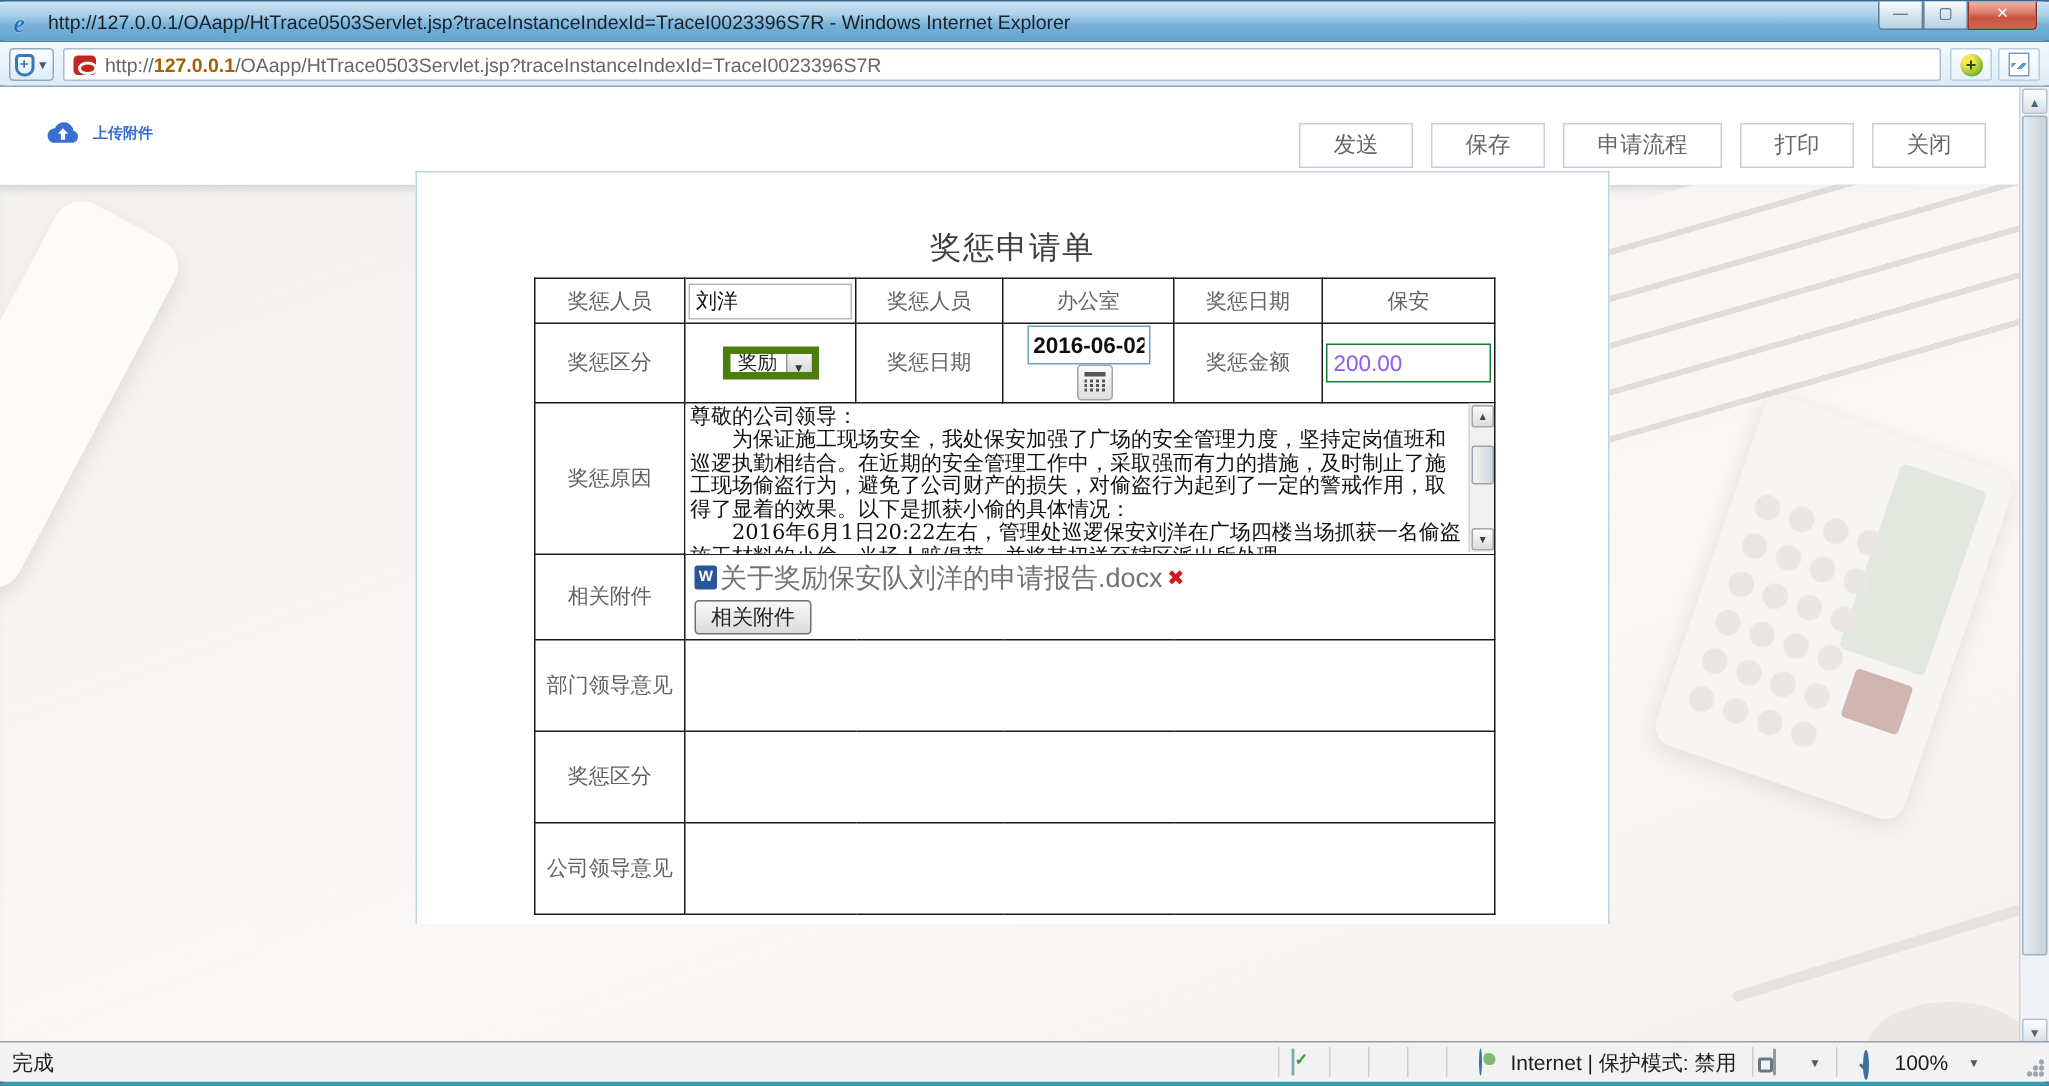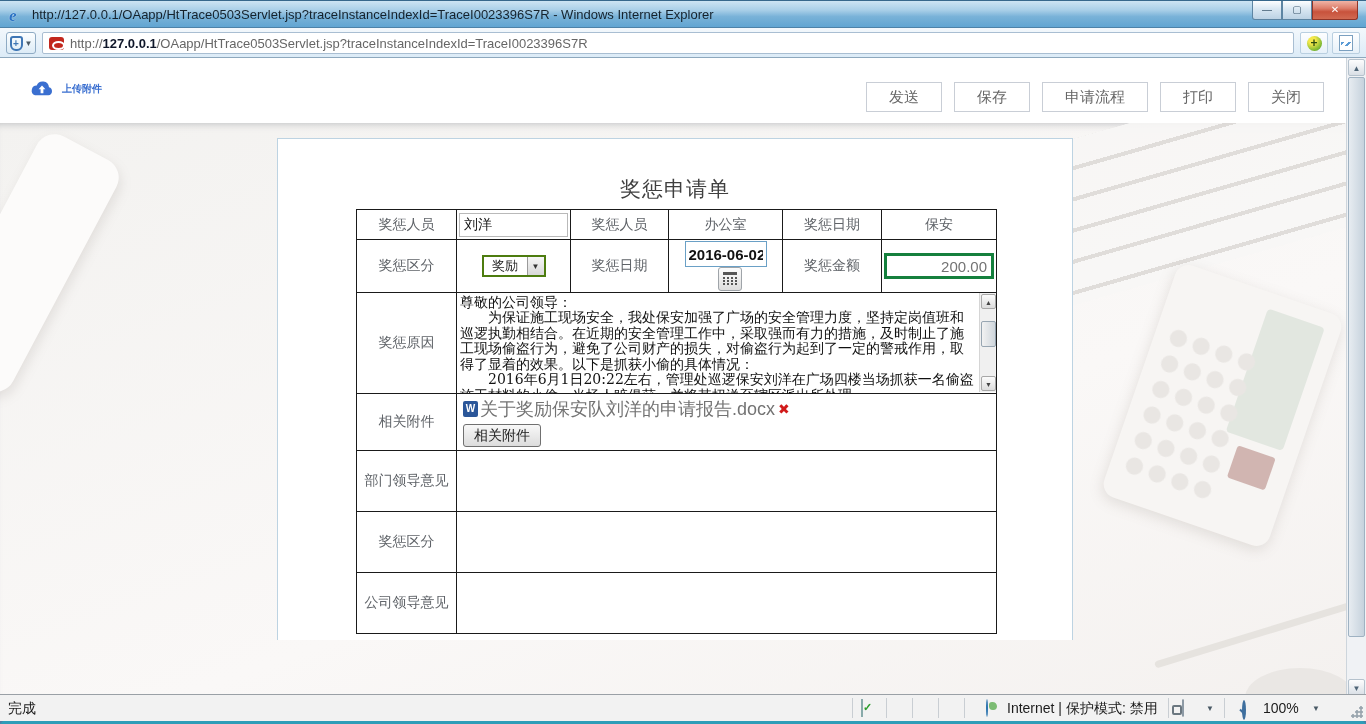--- a/index.html
+++ b/index.html
@@ -31,21 +31,21 @@
     border-radius:3px; background:linear-gradient(#fcfeff,#dcebf6); font-size:9px; color:#5b7f9e;
     display:flex; align-items:center; justify-content:center; gap:2px; }
   .shield-glyph { display:inline-block; width:13px; height:15px; border:2px solid #3e76b5; border-radius:3px 3px 6px 6px;
     color:#3e76b5; font:bold 10px/11px "Liberation Sans",sans-serif; text-align:center; }
   .url-field { position:absolute; left:42px; top:4px; width:1252px; height:22px; background:#fff;
     border:1px solid #a9bed2; border-radius:2px; display:flex; align-items:center; padding:0 6px; gap:6px; }
   .favicon { width:15px; height:13px; background:#c2271d; border-radius:3px; position:relative; flex:0 0 auto; }
   .favicon::after { content:""; position:absolute; left:3px; top:4px; width:9px; height:5px;
     border:2px solid #fff; border-radius:50%; }
   .url-text { font-size:13px; color:#666; white-space:nowrap; overflow:hidden; }
-  .url-text b { color:#0f172a; }
+  .url-text b { color:#a16207; }
   .addr-icons { position:absolute; right:6px; top:4px; height:22px; display:flex; gap:4px; }
   .addr-icon { width:28px; height:22px; border:1px solid #b9cfe0; border-radius:2px;
     background:linear-gradient(#fdfeff,#e7f1f9); display:flex; align-items:center; justify-content:center; }
   .safe-ball { width:15px; height:15px; border-radius:50%;
     background:radial-gradient(circle at 35% 30%, #f4e84a 25%, #7cb832 70%, #3f7d1e); position:relative; }
   .safe-ball::after { content:"+"; position:absolute; left:4px; top:0px; color:#2c4d12; font:bold 12px/15px sans-serif; }
   .compat-page { width:14px; height:16px; border:1px solid #7ba0c0; background:#fff; position:relative; }
   .compat-page::after { content:""; position:absolute; left:1px; top:6px; width:10px; height:4px;
     background:linear-gradient(135deg,#5b9bd5 25%,transparent 25%,transparent 50%,#5b9bd5 50%,#5b9bd5 75%,transparent 75%); }
 
@@ -82,49 +82,49 @@
   .calc .solar { position:absolute; right:20px; top:155px; width:40px; height:34px; background:#c7a5a0; border-radius:3px; opacity:.8; }
   .calc .keys { position:absolute; left:12px; top:60px; width:95px; height:165px;
     background-image:radial-gradient(circle,#e9e6e3 8px,transparent 9px); background-size:24px 27px; }
   .pen { position:absolute; left:1150px; top:505px; width:230px; height:7px; background:#e6e3df;
     border-radius:4px; transform:rotate(-17deg); }
   .paper-roll { position:absolute; left:-20px; top:10px; width:90px; height:260px; background:#fcfbfa;
     transform:rotate(28deg); border-radius:20px; box-shadow:4px 4px 12px rgba(140,130,120,.18); }
   .mouse { position:absolute; left:1245px; top:545px; width:110px; height:60px; background:#eae7e4; border-radius:50%; }
 
   
-  .panel { position:absolute; left:277px; top:80px; width:796px; height:502px; background:#fff;
+  .panel { position:absolute; left:277px; top:56px; width:796px; height:502px; background:#fff;
     border:1px solid #bdd3e2; border-bottom:none; }
   .form-title { position:absolute; left:0; top:36px; width:100%; text-align:center;
     font-size:21px; color:#3f3f3f; letter-spacing:1px; }
   table.form { position:absolute; left:78px; top:70px; border-collapse:collapse; table-layout:fixed; }
   table.form td { border:1px solid #1a1a1a; font-size:14px; color:#5f6368; text-align:center;
     vertical-align:middle; padding:1px 2px; background:#fff; }
   td.c1{width:100px;} td.c2{width:112px;} td.c3{width:98px;} td.c4{width:114px;} td.c5{width:99px;} td.c6{width:115px;font-family:Liberation Mono, monospace;}
   tr.r1 td{height:30px;} tr.r2 td{height:31px;} tr.r3 td{height:101px;} tr.r4 td{height:44px;}
   tr.r5 td,tr.r6 td,tr.r7 td{height:61px;}
 
   .txt-input { width:109px; height:24px; border:1px solid #b9b9b9; font-size:14px; color:#111; padding:0 4px; }
-  .win-select { display:inline-flex; width:64px; height:22px; border:2px solid #4d7c0f; background:#fff;
+  .win-select { display:inline-flex; width:64px; height:22px; border:5px solid #4d7c0f; background:#fff;
     align-items:center; margin:0 auto; }
   .win-select .val { flex:1; font-size:13px; color:#222; text-align:center; }
   .win-select .drop { width:17px; height:100%; background:linear-gradient(#f6f6f6,#d8d8d8); border-left:1px solid #9a9a9a;
     font-size:8px; color:#333; line-height:20px; text-align:center; }
   .date-input { width:82px; height:26px; border:1px solid #6aa0c6; font-size:15px; font-weight:bold;
     color:#111; padding:0 3px; vertical-align:middle; }
   .cal-btn { display:inline-block; width:24px; height:24px; border:1px solid #9fa4a9; border-radius:3px;
     background:linear-gradient(#fbfbfb,#dedede); vertical-align:middle; margin-left:8px; position:relative; }
   .cal-btn::after { content:""; position:absolute; left:4px; top:4px; width:14px; height:14px;
     background:
       linear-gradient(#555,#555) 0 0/14px 3px no-repeat,
       repeating-linear-gradient(90deg,#555 0 2px,transparent 2px 4px) 0 5px/14px 2px no-repeat,
       repeating-linear-gradient(90deg,#555 0 2px,transparent 2px 4px) 0 8px/14px 2px no-repeat,
       repeating-linear-gradient(90deg,#555 0 2px,transparent 2px 4px) 0 11px/14px 2px no-repeat; }
-  .amount-input { width:110px; height:26px; border:3px solid #15803d; font-size:15px; color:#737373;
-    text-align:right; padding:0 4px; }
+  .amount-input { width:110px; height:26px; border:1px solid #15803d; font-size:15px; color:#8b5cf6;
+    text-align:left; padding:0 4px; }
 
   .reason-cell { position:relative; padding:0 !important; }
   .reason-ta { display:block; width:523px; height:99px; border:none; resize:none; overflow:hidden;
     font-family:"DejaVu Serif","Liberation Serif",serif; font-size:14px; line-height:15.5px;
     color:#111; padding:1px 3px; outline:none; }
   .ta-scroll { position:absolute; right:0; top:0; width:17px; height:99px; background:#f0f0f0; border-left:1px solid #d5d5d5; }
   .ta-scroll .arrow { position:absolute; left:1px; width:15px; height:15px; font-size:7px; color:#444;
     background:linear-gradient(#fcfcfc,#dcdcdc); border:1px solid #a8a8a8; border-radius:2px; text-align:center; line-height:15px; }
   .ta-scroll .arrow.up{top:1px;} .ta-scroll .arrow.down{bottom:1px;}
   .ta-scroll .thumb { position:absolute; left:1px; top:28px; width:15px; height:26px;

